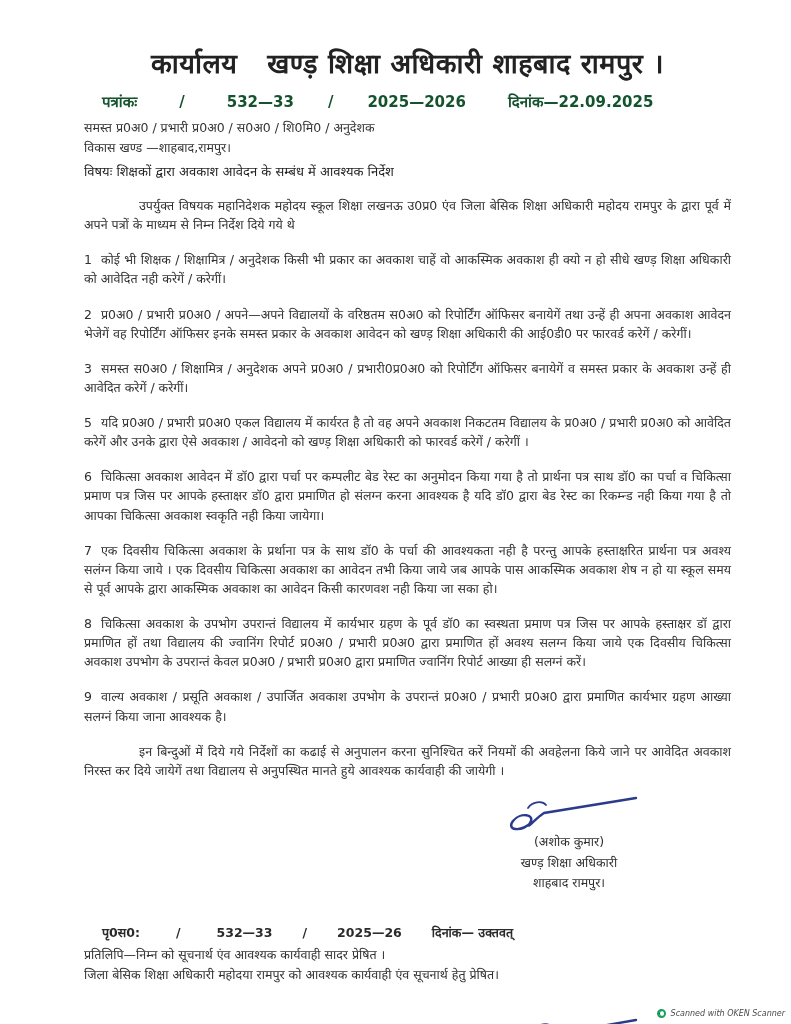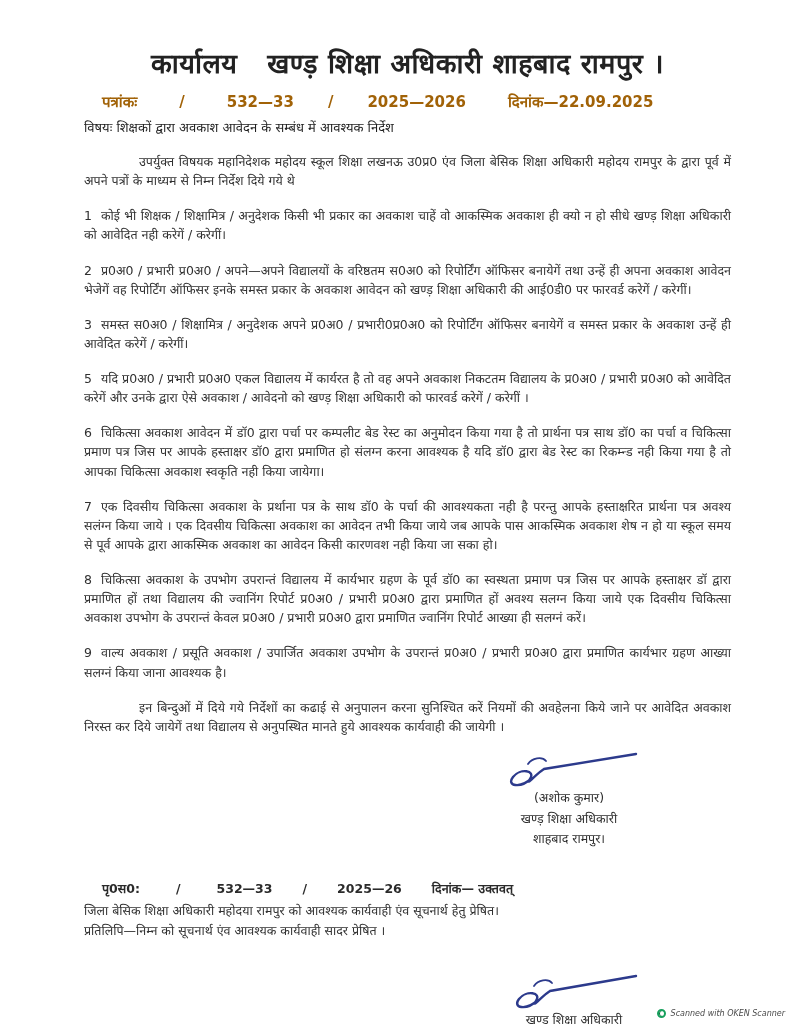--- a/index.html
+++ b/index.html
@@ -23,21 +23,21 @@
     color: #222;
     letter-spacing: 0.5px;
     white-space: pre-wrap;
     margin: 0 0 10px 0;
   }
   .ref-line {
     display: flex;
     align-items: baseline;
     font-size: 15px;
     font-weight: 700;
-    color: #a16207;
+    color: #14532d;
     margin: 0 0 7px 18px;
     text-align: right;
   }
   .ref-line .g-lg { margin-right: 42px; }
   .ref-line .g-md { margin-right: 34px; }
   .addr { font-size: 12.5px; line-height: 1.6; color: #333; }
   .subject {
     font-size: 13px; font-weight: 400; color: #1f1f1f;
     margin: 4px 0 3px 0;
   }
@@ -85,20 +85,24 @@
 
   <div class="ref-line">
     <span class="g-lg">पत्रांकः</span>
     <span class="g-lg">/</span>
     <span class="g-md">532—33</span>
     <span class="g-md">/</span>
     <span class="g-lg">2025—2026</span>
     <span>दिनांक—22.09.2025</span>
   </div>
 
+  <div class="addr">
+    <div>समस्त प्र0अ0 / प्रभारी प्र0अ0 / स0अ0 / शि0मि0 / अनुदेशक</div>
+    <div>विकास खण्ड —शाहबाद,रामपुर।</div>
+  </div>
 
   <div class="subject">विषयः शिक्षकों द्वारा अवकाश आवेदन के सम्बंध में आवश्यक निर्देश</div>
 
   <div class="body-text">
     <p class="indent">उपर्युक्त विषयक महानिदेशक महोदय स्कूल शिक्षा लखनऊ उ0प्र0 एंव जिला बेसिक शिक्षा अधिकारी महोदय रामपुर के द्वारा पूर्व में अपने पत्रों के माध्यम से निम्न निर्देश दिये गये थे</p>
 
     <p><span class="pt-num">1</span><span>कोई भी शिक्षक  / शिक्षामित्र  / अनुदेशक  किसी भी प्रकार का अवकाश चाहें वो आकस्मिक अवकाश ही क्यो न हो सीधे खण्ड़ शिक्षा अधिकारी को  आवेदित नही करेगें / करेगीं।</span></p>
     <p><span class="pt-num">2</span><span>प्र0अ0 / प्रभारी प्र0अ0  / अपने—अपने विद्यालयों के वरिष्ठतम स0अ0 को रिपोर्टिंग ऑफिसर  बनायेगें तथा उन्हें ही अपना अवकाश आवेदन भेजेगें वह रिपोर्टिंग ऑफिसर इनके समस्त प्रकार के अवकाश आवेदन को खण्ड़ शिक्षा अधिकारी की आई0डी0 पर फारवर्ड करेगें / करेगीं।</span></p>
     <p><span class="pt-num">3</span><span>समस्त स0अ0 / शिक्षामित्र / अनुदेशक अपने प्र0अ0 / प्रभारी0प्र0अ0 को रिपोर्टिंग ऑफिसर बनायेगें व समस्त प्रकार के अवकाश उन्हें ही आवेदित करेगें / करेगीं।</span></p>
     <p><span class="pt-num">5</span><span>यदि प्र0अ0  / प्रभारी प्र0अ0 एकल विद्यालय में कार्यरत है तो वह अपने अवकाश निकटतम विद्यालय के प्र0अ0 / प्रभारी प्र0अ0 को आवेदित करेगें और उनके द्वारा ऐसे अवकाश / आवेदनो को खण्ड़ शिक्षा अधिकारी को फारवर्ड करेगें / करेगीं ।</span></p>
@@ -123,22 +127,22 @@
   <div class="footer-ref">
     <span class="g-lg">पृ0स0:</span>
     <span class="g-lg">/</span>
     <span class="g-md">532—33</span>
     <span class="g-md">/</span>
     <span class="g-md">2025—26</span>
     <span>दिनांक— उक्तवत्</span>
   </div>
 
   <div class="copy-lines">
+    <div>प्रतिलिपि—निम्न को सूचनार्थ एंव आवश्यक कार्यवाही सादर प्रेषित  ।</div>
     <div>जिला बेसिक शिक्षा अधिकारी महोदया रामपुर को आवश्यक कार्यवाही एंव सूचनार्थ हेतु प्रेषित।</div>
-    <div>प्रतिलिपि—निम्न को सूचनार्थ एंव आवश्यक कार्यवाही सादर प्रेषित  ।</div>
   </div>
 
   <div class="sig-block-2">
     <svg class="sig-svg" width="140" height="44" viewBox="0 0 140 44">
       <path d="M34 33 C22 44, 8 41, 15 32 C22 23, 38 25, 32 34 C27 42, 38 29, 46 24 L132 9" fill="none" stroke="#2c3a8c" stroke-width="2.4" stroke-linecap="round"></path>
       <path d="M30 19 C34 13, 44 11, 48 16" fill="none" stroke="#2c3a8c" stroke-width="1.8" stroke-linecap="round"></path>
     </svg>
     <div>खण्ड़ शिक्षा अधिकारी</div>
     <div>शाहबाद, रामपुर।</div>
   </div>

